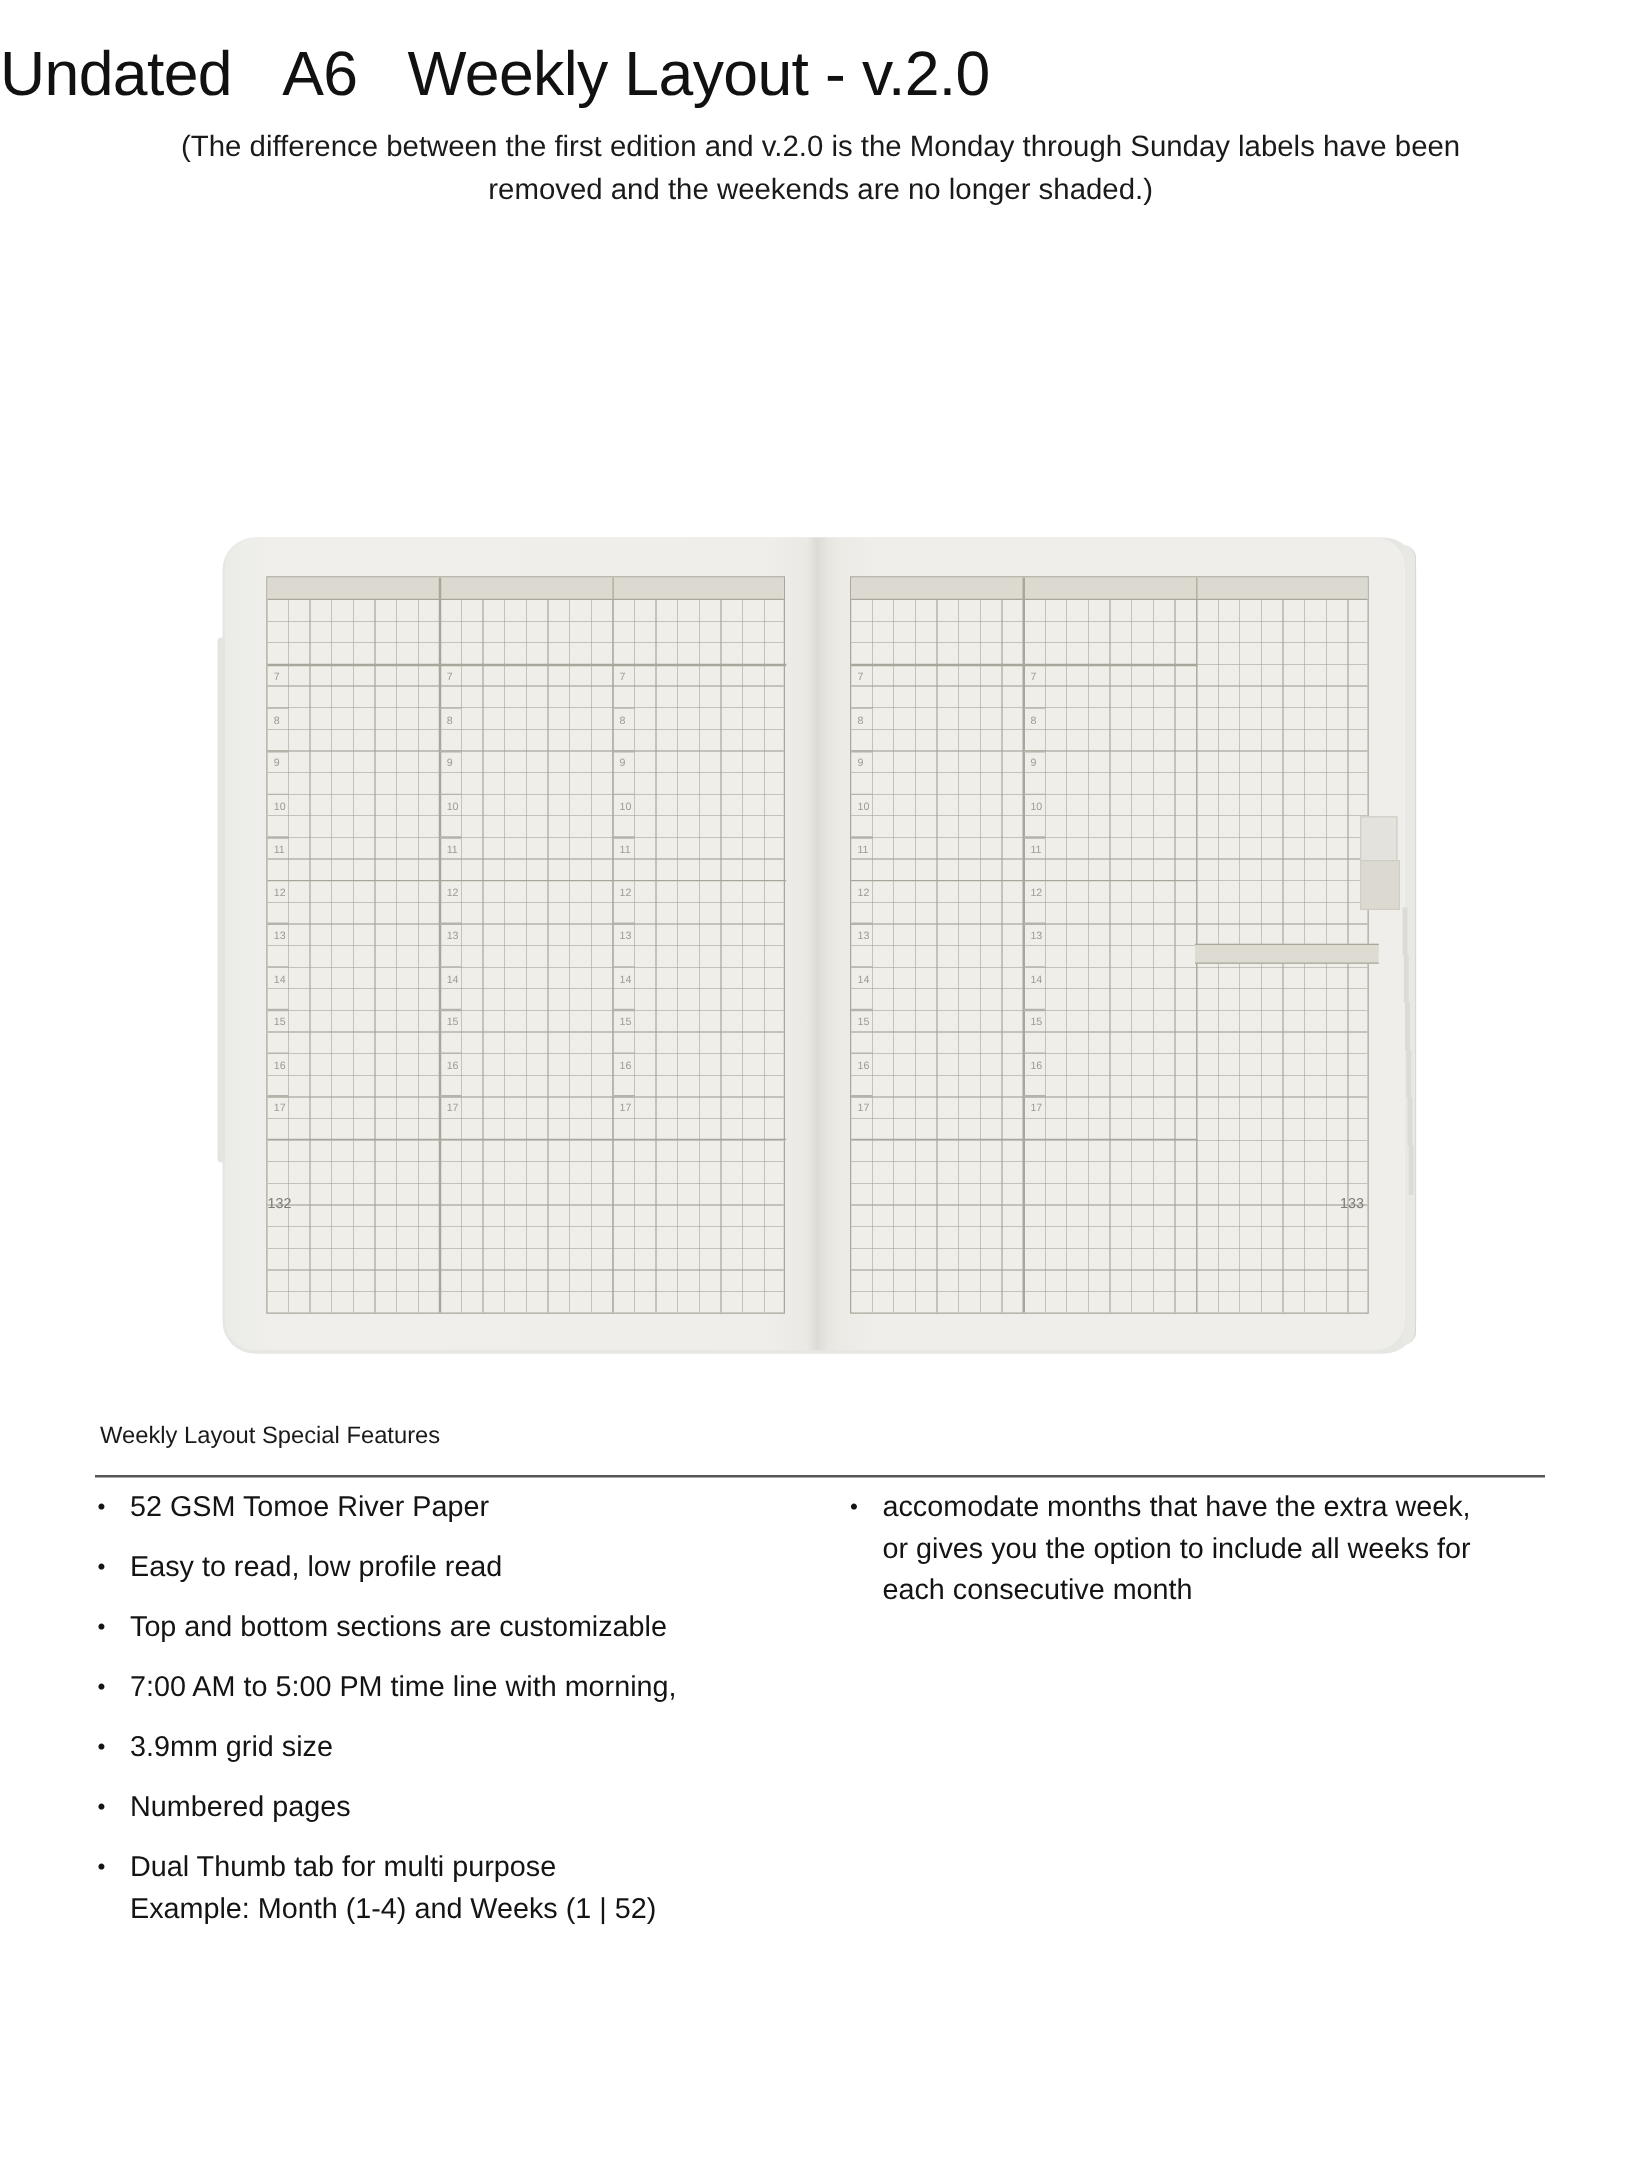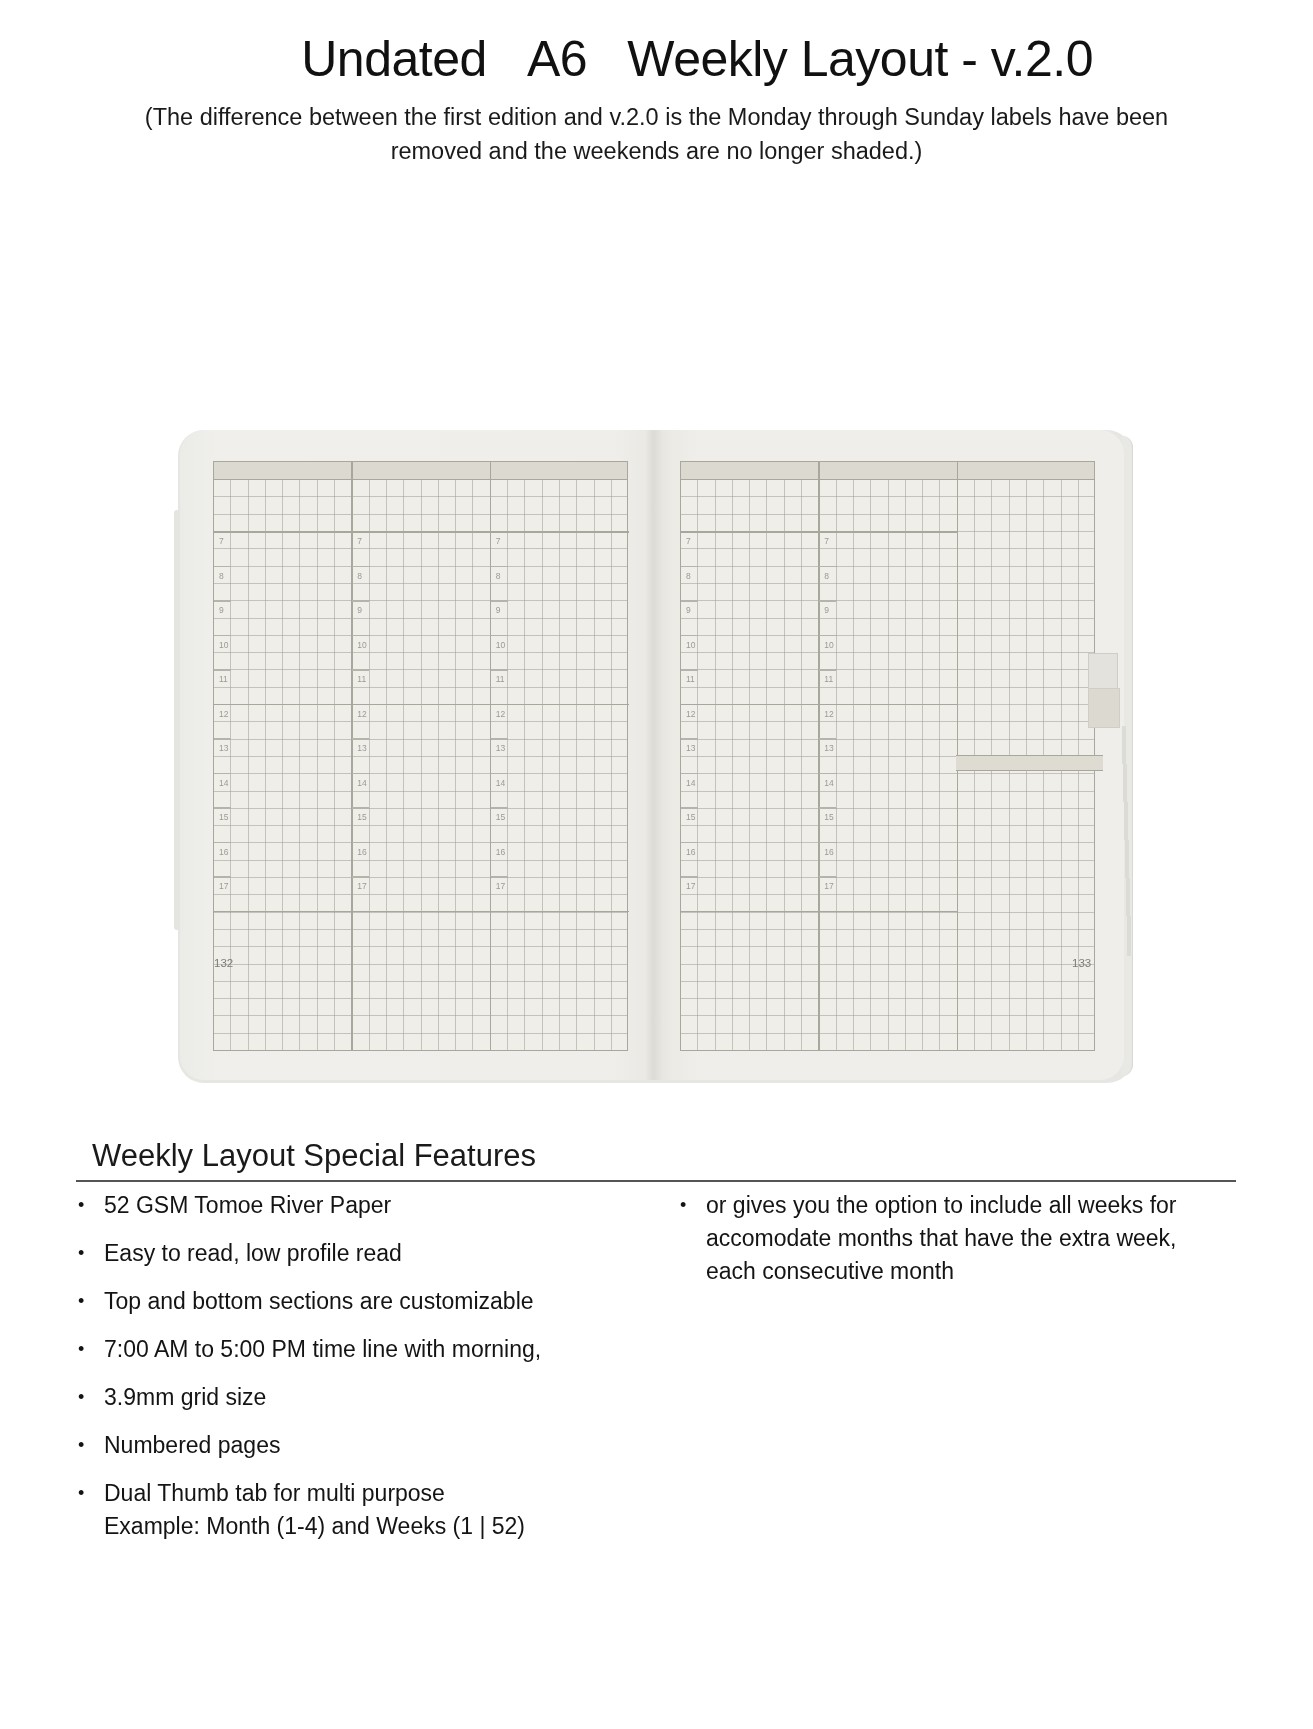--- a/index.html
+++ b/index.html
@@ -1,17 +1,17 @@
 <!DOCTYPE html>
 <html><head>
 <meta charset="utf-8">
 <style>
   html,body{margin:0;padding:0;background:#ffffff;}
   body{width:1313px;height:1729px;position:relative;overflow:hidden;font-family:"Liberation Sans",sans-serif;color:#111;}
-  .title{position:absolute;left:0;top:30px;width:1093px;text-align:right;font-size:50px;font-weight:400;letter-spacing:-0.5px;color:#111;}
+  .title{position:absolute;left:0;top:30px;width:1093px;text-align:left;font-size:50px;font-weight:400;letter-spacing:-0.5px;color:#111;}
   .title span{display:inline-block;}
   .subtitle{position:absolute;left:110px;top:100px;width:1093px;text-align:center;font-size:23.5px;line-height:34px;color:#1a1a1a;}
 
   
   .book{position:absolute;left:178px;top:430px;width:955px;height:653px;}
   .book-shadow{position:absolute;left:0;top:0;width:955px;height:653px;border-radius:26px;background:#e6e6e2;}
   .page{position:absolute;top:0;height:650px;background:#efeeea;}
   .page.left{left:2px;width:472px;border-radius:24px 0 0 24px;background:linear-gradient(90deg,#ebebe7 0%,#f0efeb 8%,#efeeea 92%,#e9e8e3 100%);}
   .page.right{left:474px;width:472px;border-radius:0 24px 24px 0;background:linear-gradient(90deg,#e3e2dc 0%,#eceae5 4%,#efeeea 10%,#efeeea 100%);}
   .gutter{position:absolute;left:468px;top:0;width:16px;height:650px;background:linear-gradient(90deg,#e9e8e3,#dcdbd5 45%,#e6e5e0);}
@@ -29,21 +29,21 @@
   .hline{position:absolute;height:1.5px;background:#a9a79c;}
   .hline.short{width:17px;background:#b5b3aa;}
   .hour{position:absolute;font-size:8.5px;color:#9c9a93;font-family:"Liberation Sans",sans-serif;}
   .pnum{position:absolute;font-size:11.5px;color:#7d7b75;}
   .bar{position:absolute;background:#dedbd2;border-top:1.5px solid #a9a79c;border-bottom:1.5px solid #a9a79c;}
   .tab{position:absolute;background:#e4e2dc;border:1px solid #cfcdc6;}
   .tab.dark{background:#dcd9d1;}
   .side-tab{position:absolute;width:4px;background:#dcdcd7;}
 
   
-  .feat-title{position:absolute;left:92px;top:1138px;font-size:31px;color:#1a1a1a;}
+  .feat-title{position:absolute;left:80px;top:1138px;font-size:19px;color:#1a1a1a;}
   .feat-rule{position:absolute;left:76px;top:1180px;width:1160px;height:1.5px;background:#555;}
   ul.feat{position:absolute;margin:0;padding:0;list-style:none;font-size:23px;line-height:33px;color:#141414;}
   ul.feat li{position:relative;padding-left:28px;margin-bottom:15px;}
   ul.feat li::before{content:"•";position:absolute;left:2px;top:0;font-size:18px;}
   ul.feat li .l2{display:block;}
 </style>
 </head>
 <body>
 
 <div class="title">
@@ -214,17 +214,17 @@
   <li><span>3.9mm grid size</span></li>
   <li><span>Numbered pages</span></li>
   <li>
       <span class="l2">Dual Thumb tab for multi purpose</span>
       <span class="l2">Example: Month (1-4) and Weeks (1 | 52)</span>
     </li>
 </ul>
 
 <ul class="feat" style="left:678px;top:1189px;width:580px;">
   <li>
+    <span class="l2">accomodate months that have the extra week,</span>
     <span class="l2">or gives you the option to include all weeks for</span>
-    <span class="l2">accomodate months that have the extra week,</span>
     <span class="l2">each consecutive month</span>
   </li>
 </ul>
 
 </body></html>

